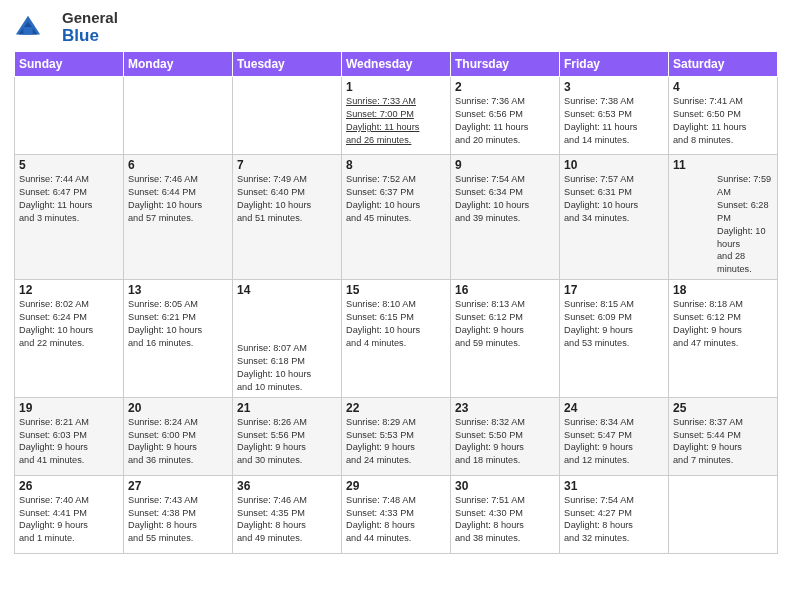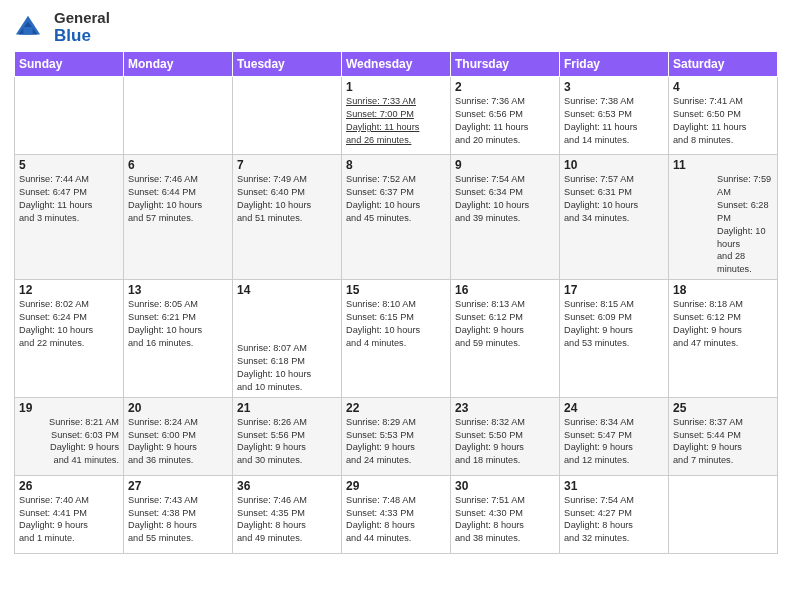--- a/index.html
+++ b/index.html
@@ -17,21 +17,21 @@
     }
     .header {
       display: flex;
       justify-content: space-between;
       align-items: flex-start;
       margin-bottom: 6px;
     }
     .logo {
       display: flex;
       align-items: center;
-      gap: 8px;
+      gap: 16px;
     }
     .logo-text {
       display: flex;
       flex-direction: column;
       line-height: 1.1;
     }
     .logo-general {
       font-size: 15px;
       font-weight: bold;
       color: #333;
@@ -264,21 +264,21 @@
             <span class="day-number">18</span>
             <div class="day-info" style="white-space: pre-line;">Sunrise: 8:18 AM
 Sunset: 6:12 PM
 Daylight: 9 hours
 and 47 minutes.</div>
           </td>
         </tr>
         <tr>
           <td>
             <span class="day-number">19</span>
-            <div class="day-info" style="white-space: pre-line; text-align: right;">Sunrise: 8:21 AM
+            <div class="day-info" style="white-space: pre-line;">Sunrise: 8:21 AM
 Sunset: 6:03 PM
 Daylight: 9 hours
 and 41 minutes.</div>
           </td>
           <td>
             <span class="day-number">20</span>
             <div class="day-info" style="white-space: pre-line;">Sunrise: 8:24 AM
 Sunset: 6:00 PM
 Daylight: 9 hours
 and 36 minutes.</div>

